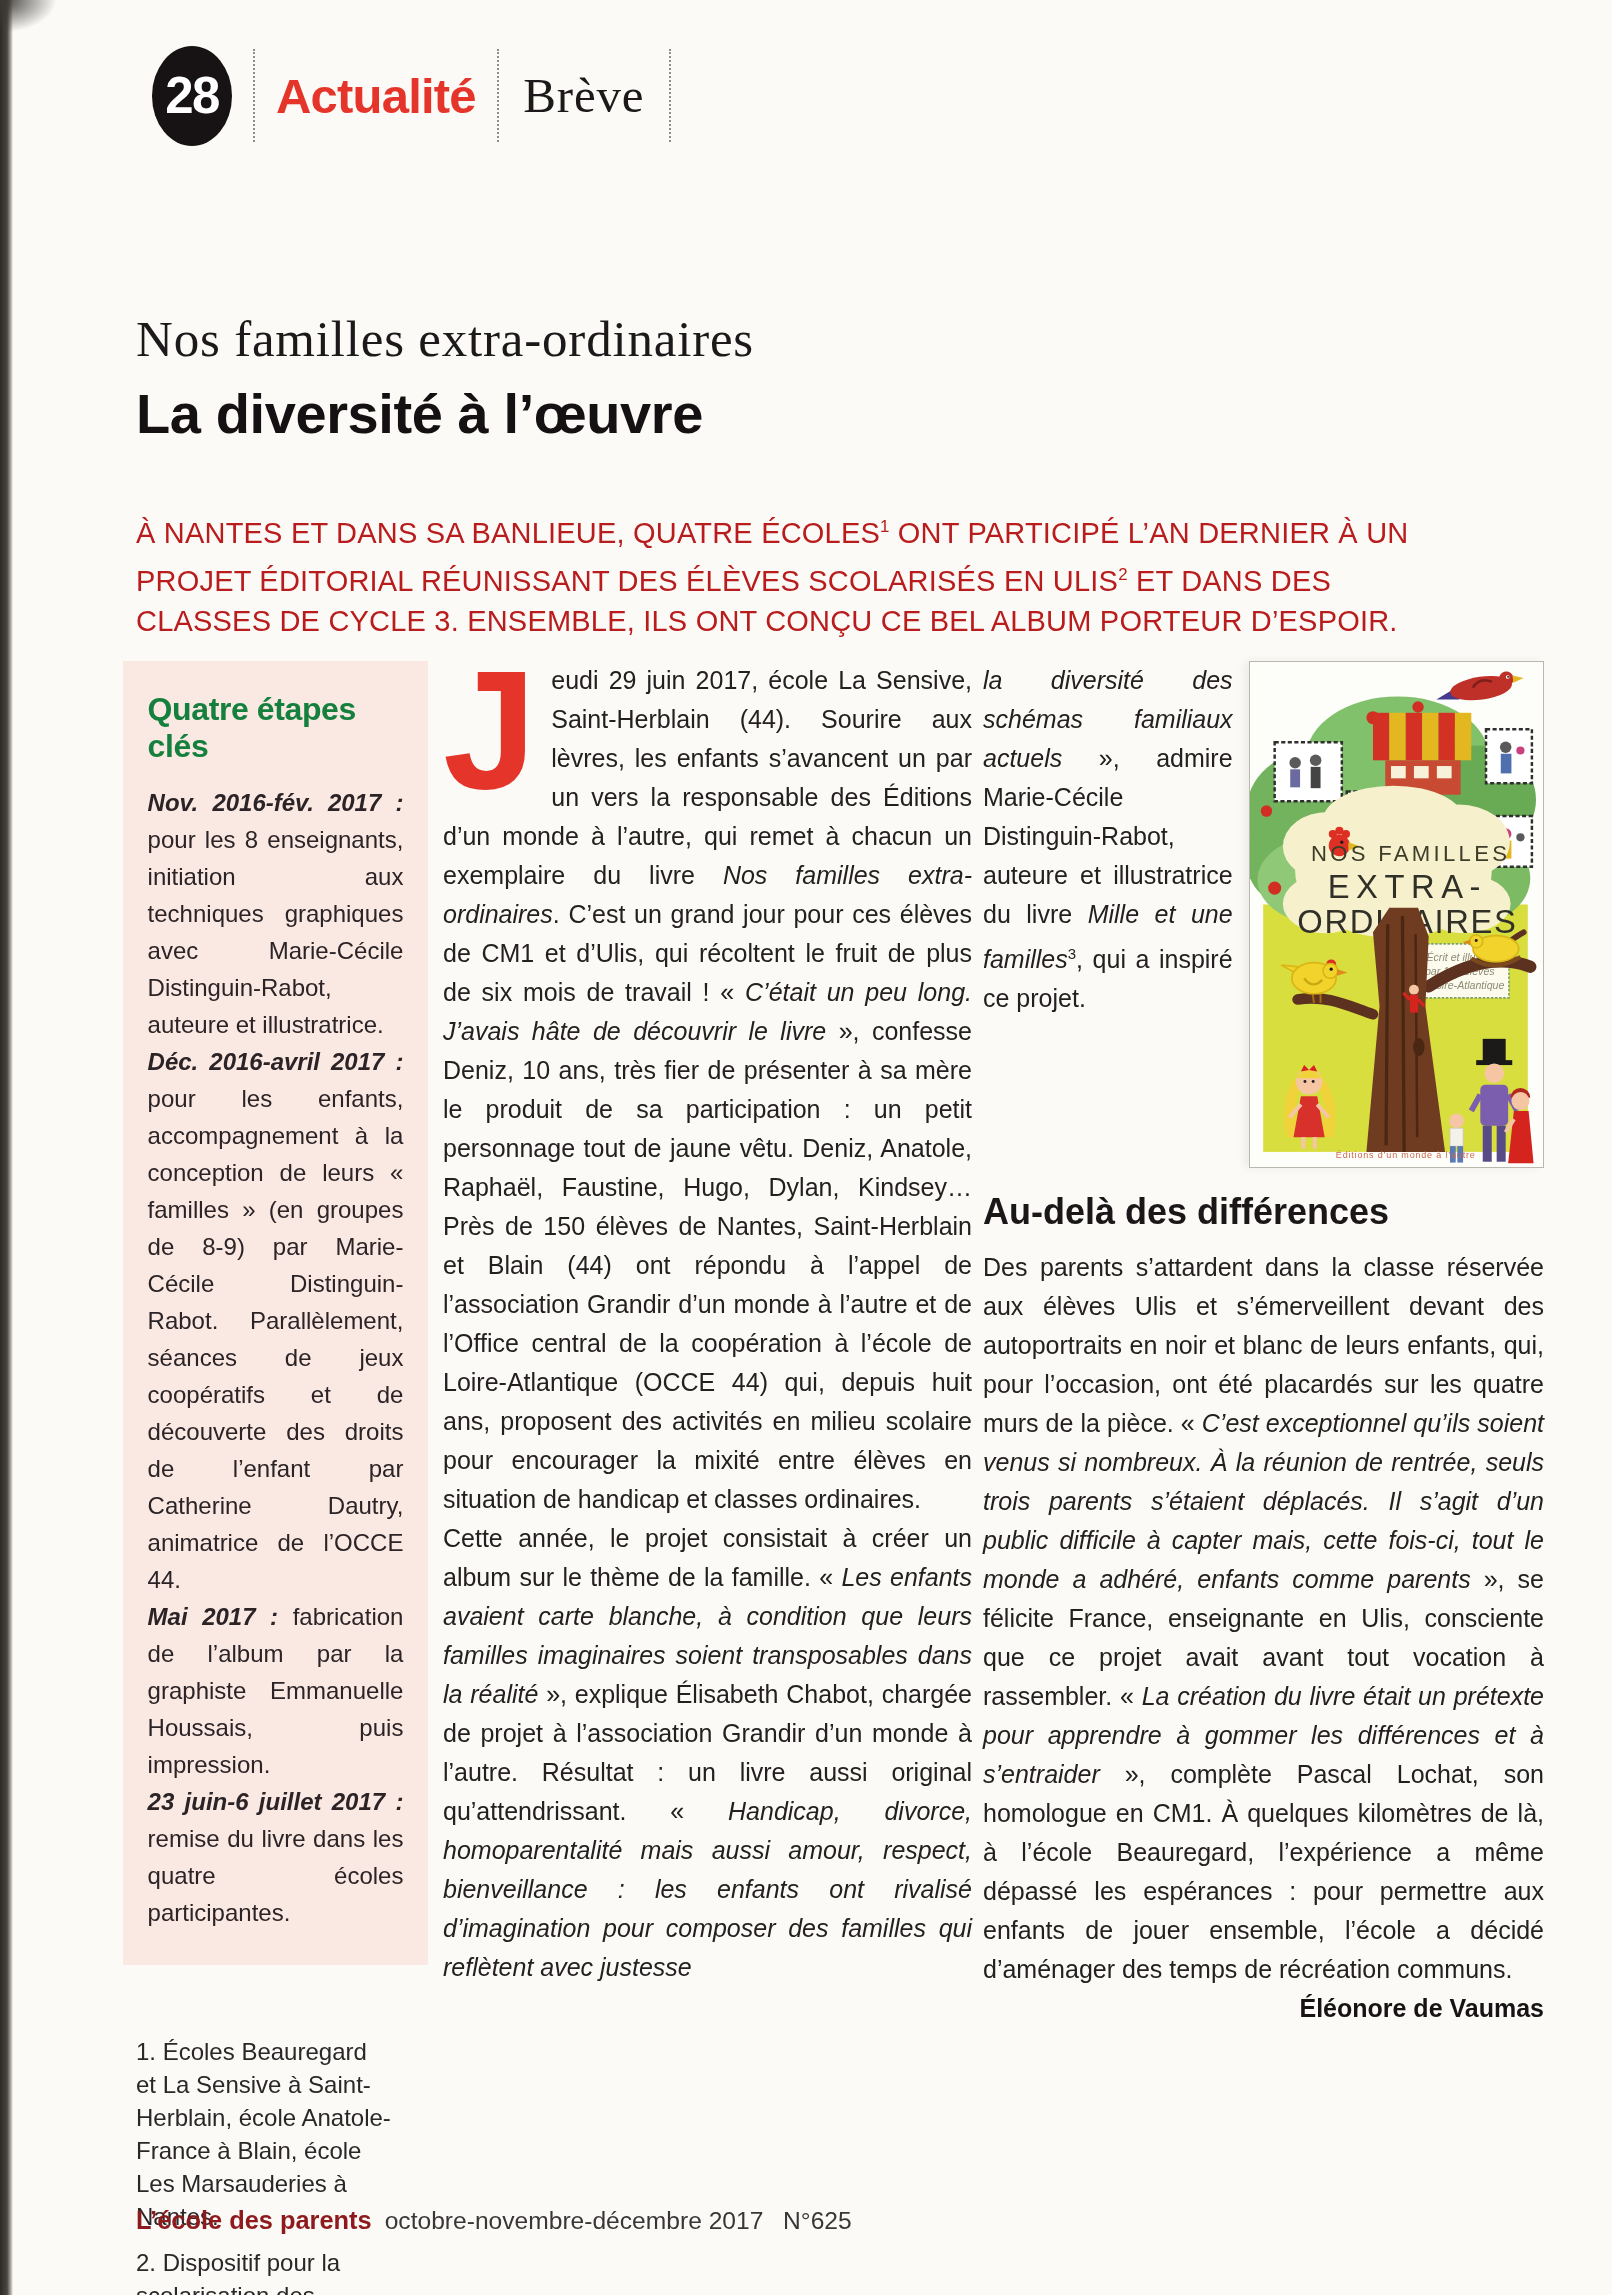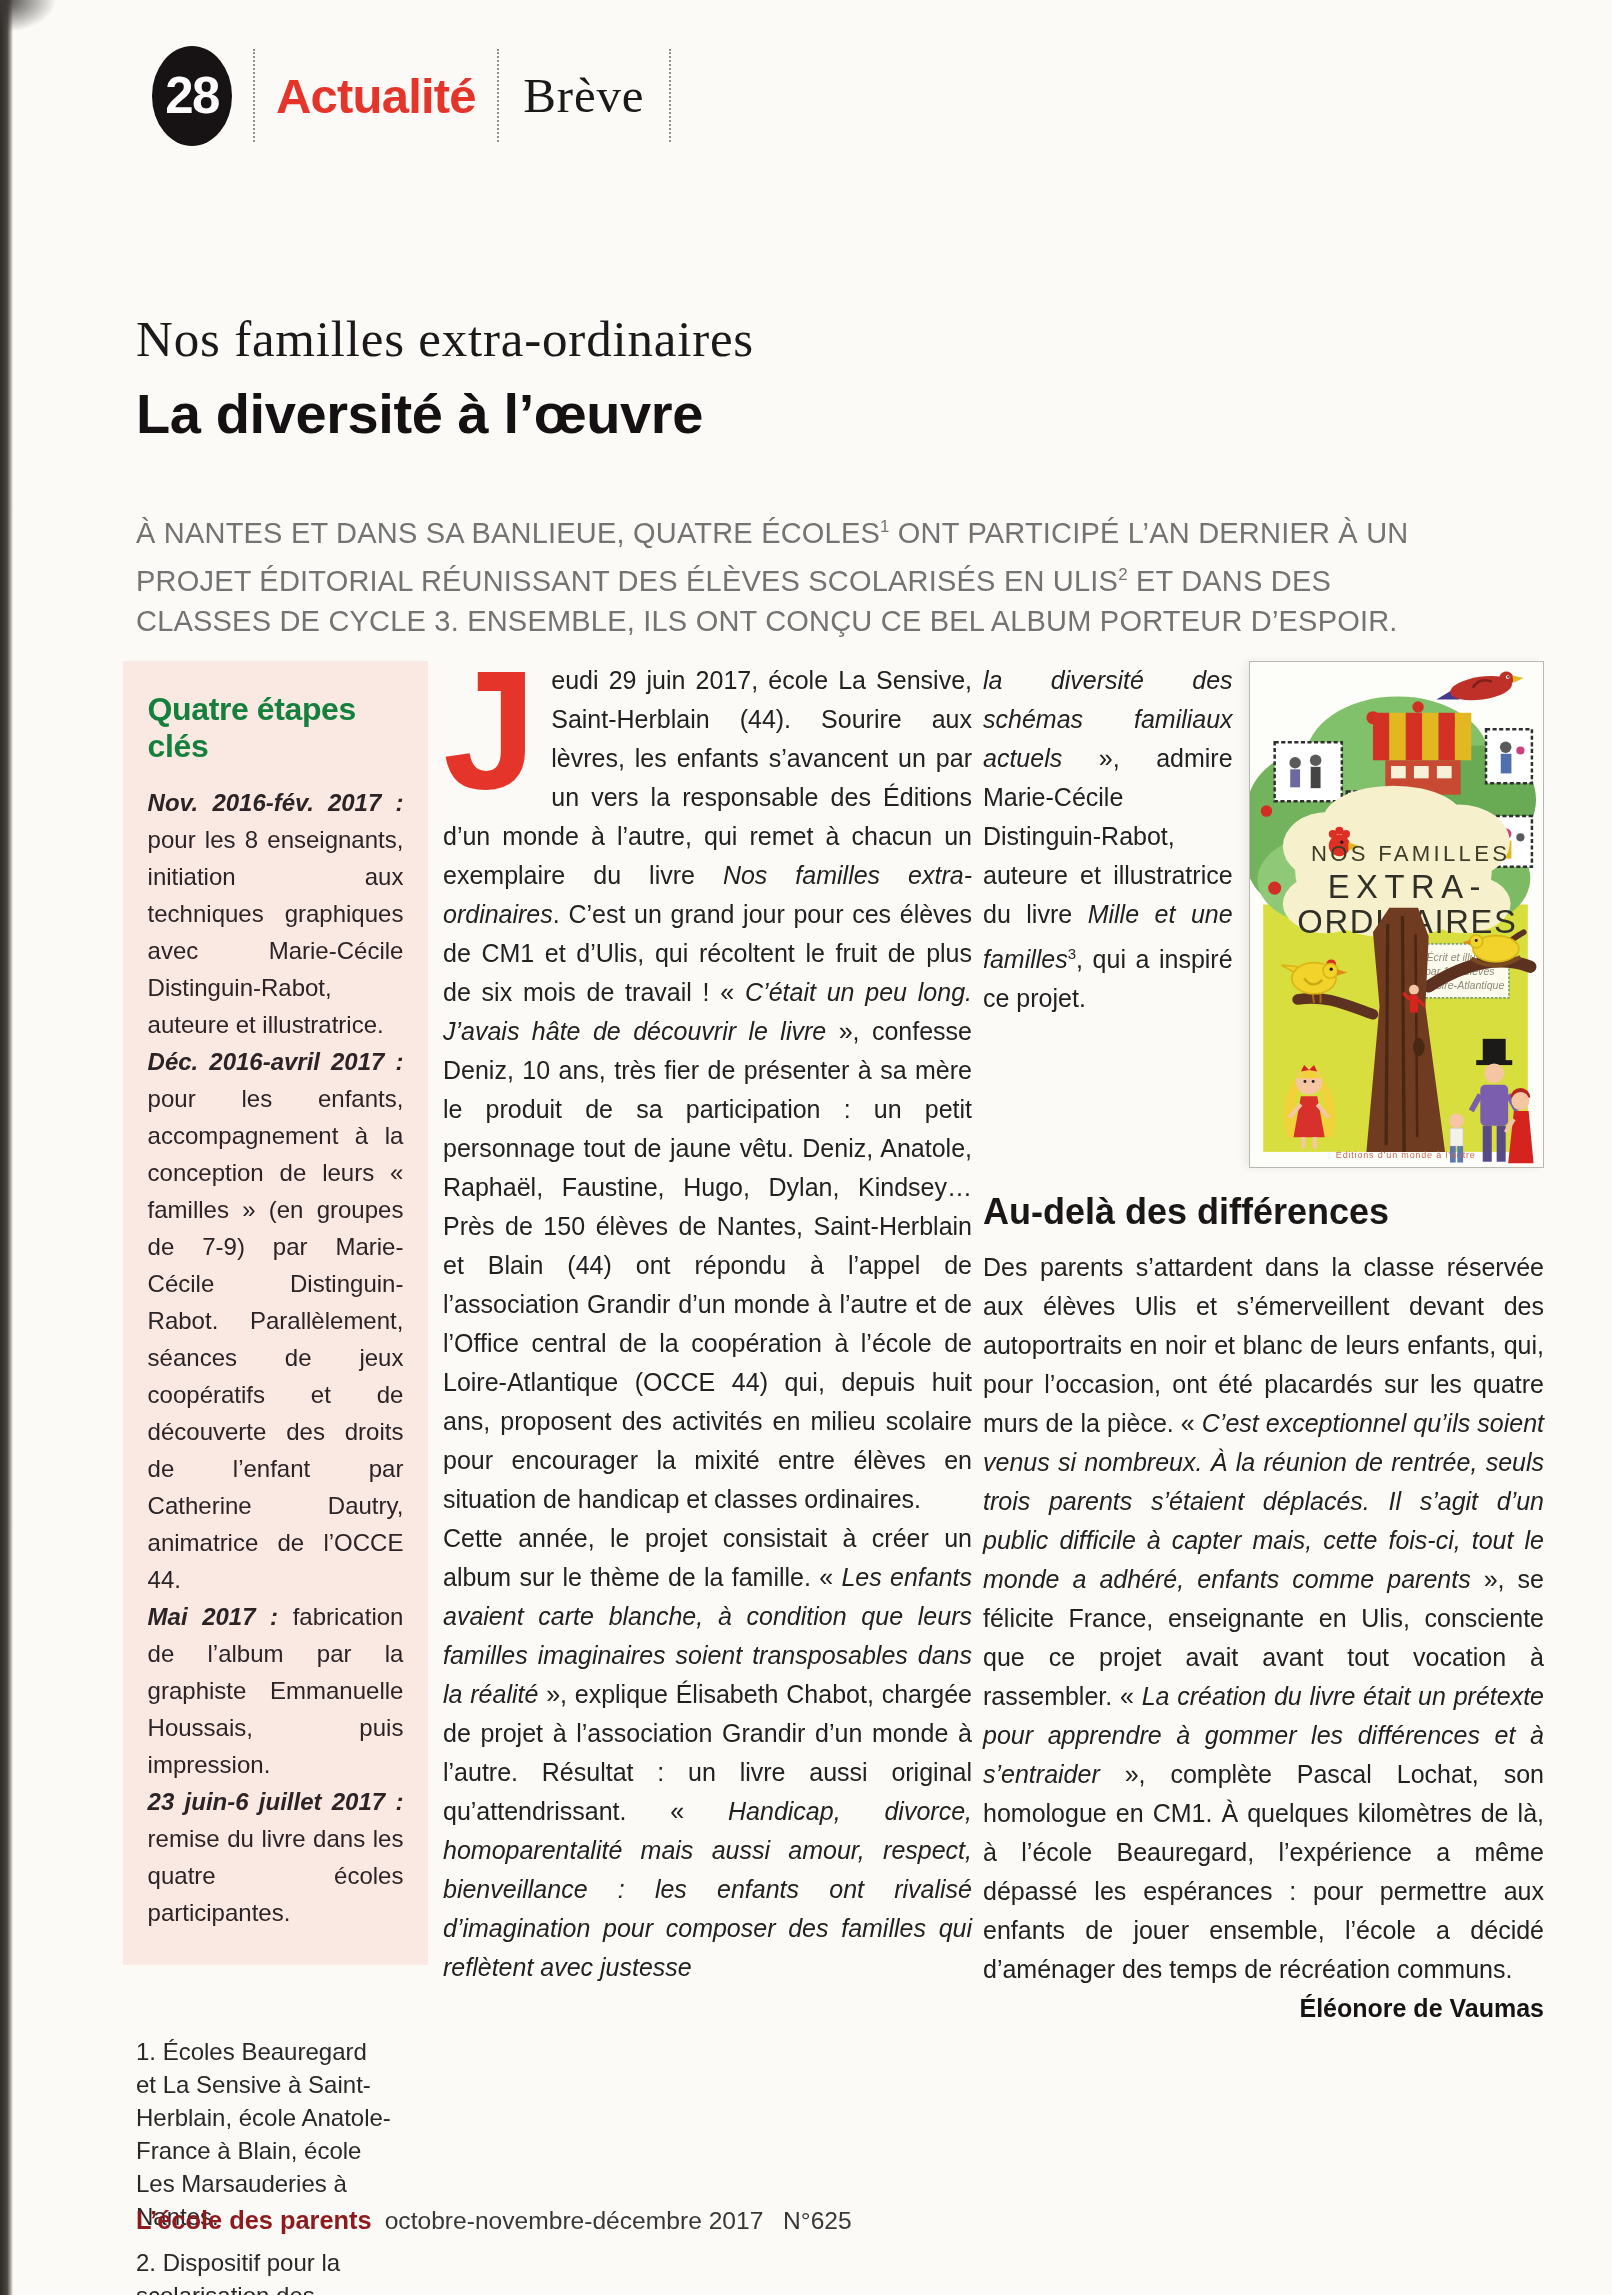--- a/index.html
+++ b/index.html
@@ -22,21 +22,21 @@
   .vsep{width:0;height:93px;border-left:2.5px dotted #8f8f8f;margin:0 0;}
   .sep1{margin-left:21px;}
   .section-label{color:#e5352b;font-size:49px;font-weight:bold;padding:0 21px;letter-spacing:-0.8px;}
   .rubric-label{font-family:Liberation Serif, serif;font-size:49px;color:#1d191b;padding:0 24.6px;letter-spacing:0.8px;}
 
   
   .titleblock{position:absolute;left:136px;top:310px;width:1352px;}
   .kicker{font-family:"Liberation Serif", serif;font-size:51px;color:#1d191b;letter-spacing:0.8px;}
   .headline{font-size:56px;font-weight:bold;color:#151113;margin-top:13px;letter-spacing:-0.4px;}
   .standfirst{position:absolute;left:136px;top:506px;width:1328px;
-    font-size:29px;line-height:41px;color:#737373;letter-spacing:0.2px;}
+    font-size:29px;line-height:41px;color:#b91c1c;letter-spacing:0.2px;}
   .standfirst sup{font-size:58%;}
 
   
   .colA{position:absolute;left:123px;top:661px;width:305px;}
   .colB{position:absolute;left:443px;top:661px;width:529px;}
   .colC{position:absolute;left:983px;top:661px;width:561px;}
 
   
   .sidebar{background:#f9e9e2;padding:29.5px 24.6px 34px 24.6px;box-sizing:border-box;width:305px;}
   .sidebar h2{margin:0 0 19.7px 0;font-size:32px;color:#15803d;font-weight:bold;letter-spacing:-0.4px;}
@@ -85,21 +85,21 @@
 <div class="titleblock">
   <div class="kicker">Nos familles extra-ordinaires</div>
   <div class="headline">La diversité à l’œuvre</div>
 </div>
 <div class="standfirst"><span>À NANTES ET DANS SA BANLIEUE, QUATRE ÉCOLES</span><sup>1</sup><span> ONT PARTICIPÉ L’AN DERNIER À UN PROJET ÉDITORIAL RÉUNISSANT DES ÉLÈVES SCOLARISÉS EN ULIS</span><sup>2</sup><span> ET DANS DES CLASSES DE CYCLE 3. ENSEMBLE, ILS ONT CONÇU CE BEL ALBUM PORTEUR D’ESPOIR.</span></div>
 
 <div class="colA">
   <div class="sidebar">
     <h2>Quatre étapes clés</h2>
     <p><span class="lbl">Nov. 2016-fév. 2017 :</span> <span>pour les 8 enseignants, initiation aux techniques graphiques avec Marie-Cécile Distinguin-Rabot, auteure et illustratrice.</span></p>
-    <p><span class="lbl">Déc. 2016-avril 2017 :</span> <span>pour les enfants, accompagnement à la conception de leurs « familles » (en groupes de 7-9) par Marie-Cécile Distinguin-Rabot. Parallèlement, séances de jeux coopératifs et de découverte des droits de l’enfant par Catherine Dautry, animatrice de l’OCCE 44.</span></p>
+    <p><span class="lbl">Déc. 2016-avril 2017 :</span> <span>pour les enfants, accompagnement à la conception de leurs « familles » (en groupes de 8-9) par Marie-Cécile Distinguin-Rabot. Parallèlement, séances de jeux coopératifs et de découverte des droits de l’enfant par Catherine Dautry, animatrice de l’OCCE 44.</span></p>
     <p><span class="lbl">Mai 2017 :</span> <span>fabrication de l’album par la graphiste Emmanuelle Houssais, puis impression.</span></p>
     <p><span class="lbl">23 juin-6 juillet 2017 :</span> <span>remise du livre dans les quatre écoles participantes.</span></p>
   </div>
   <div class="footnotes">
     <p>1. Écoles Beauregard et La Sensive à Saint-Herblain, école Anatole-France à Blain, école Les Marsauderies à Nantes.</p>
     <p>2. Dispositif pour la scolarisation des enfants en situation de handicap.</p>
 
   </div>
 </div>
 

